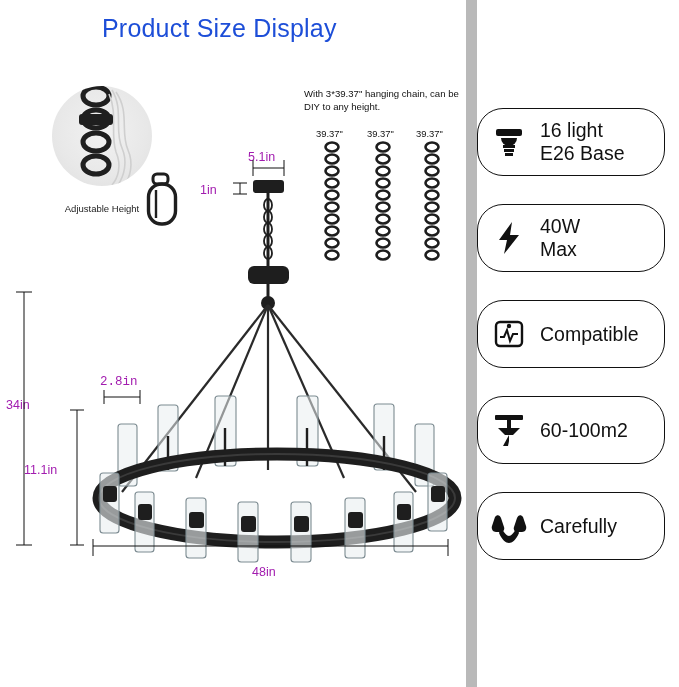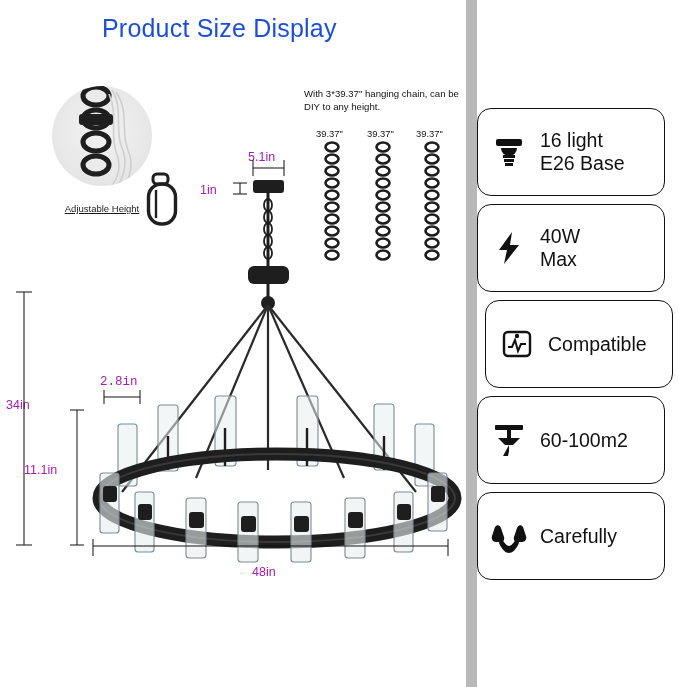--- a/index.html
+++ b/index.html
@@ -21,21 +21,21 @@
 
   
   .inset-circle{
     position:absolute;left:52px;top:86px;width:100px;height:100px;
     border-radius:50%;
     background:radial-gradient(circle at 50% 45%, #f2f2f2 0%, #e8e8e8 60%, #dedede 100%);
     overflow:hidden;
   }
   .inset-caption{
     position:absolute;left:36px;top:203px;width:132px;text-align:center;
-    font-size:9.5px;color:#1c1c1c;text-decoration:underline;
+    font-size:9.5px;color:#1c1c1c;
   }
   .carabiner{position:absolute;left:146px;top:172px;}
 
   
   .chain-note{
     position:absolute;left:304px;top:88px;width:160px;
     font-size:9.6px;color:#111;line-height:12.5px;
   }
   .chain-lbl{position:absolute;font-size:9.4px;color:#111;}
 
@@ -43,22 +43,22 @@
   .dim{position:absolute;font-size:12.5px;color:#a21caf;}
 
   svg{display:block;}
 
   
   .divider{position:absolute;left:466px;top:0;width:11px;height:687px;background:#b9b9b9;}
 
   
   .features{position:absolute;left:477px;top:0;width:202px;height:687px;background:#ffffff;}
   .feature-card{
-    position:absolute;left:0;width:188px;height:88px;
-    border:1.6px solid #111;border-radius:14px;background:#fff;
+    position:absolute;left:0;width:188px;height:68px;
+    border:1.6px solid #111;border-radius:26px;background:#fff;
     display:flex;align-items:center;box-sizing:border-box;
   }
   .feature-icon{width:62px;display:flex;align-items:center;justify-content:center;flex:none;}
   .feature-text{
     font-size:19.5px;color:#111;line-height:23px;
     white-space:pre-line;
   }
 </style>
 </head>
 <body>
@@ -275,21 +275,21 @@
     <div class="feature-card" style="top:204px;">
       <div class="feature-icon">
         <svg width="38" height="38" viewBox="0 0 38 38">
           <path d="M22 3 L9 21 h8 l-3 14 L29 16 h-9 z" fill="#111"></path>
         </svg>
       </div>
       <div class="feature-text">40W
 Max</div>
     </div>
 
-    <div class="feature-card" style="top:300px;margin-left:8px;">
+    <div class="feature-card" style="top:300px;">
       <div class="feature-icon">
         <svg width="38" height="38" viewBox="0 0 38 38">
           <rect x="6" y="7" width="26" height="24" rx="4" fill="none" stroke="#111" stroke-width="2.4"></rect>
           <polyline points="10,22 14,22 17,15 20,26 23,19 28,19" fill="none" stroke="#111" stroke-width="2"></polyline>
           <circle cx="19" cy="11" r="2.2" fill="#111"></circle>
         </svg>
       </div>
       <div class="feature-text">Compatible</div>
     </div>
 

